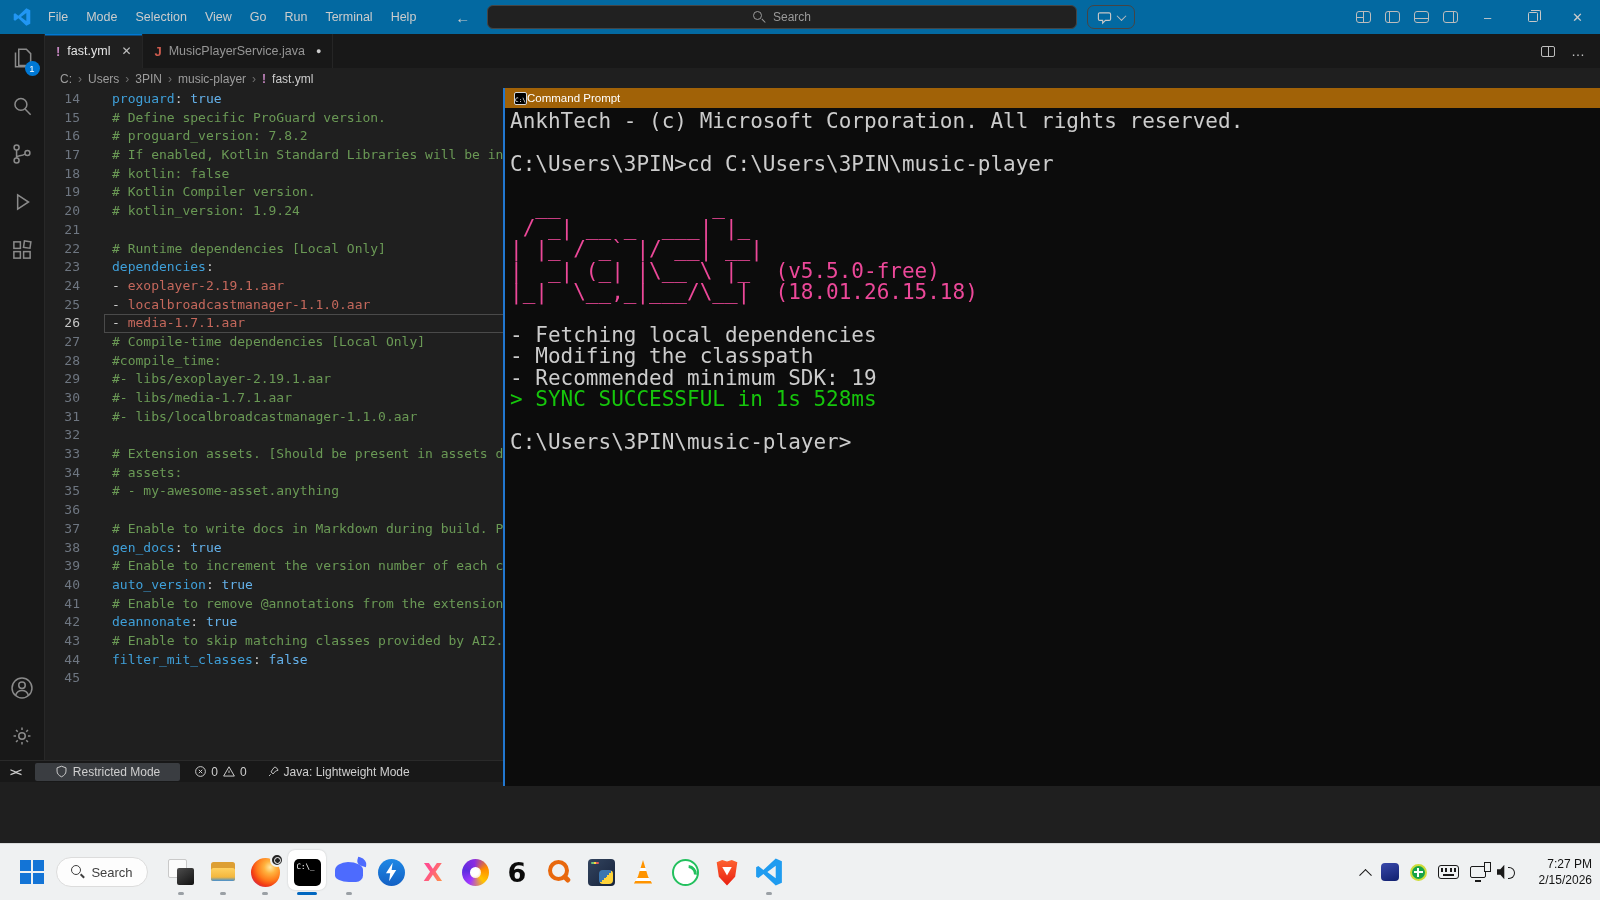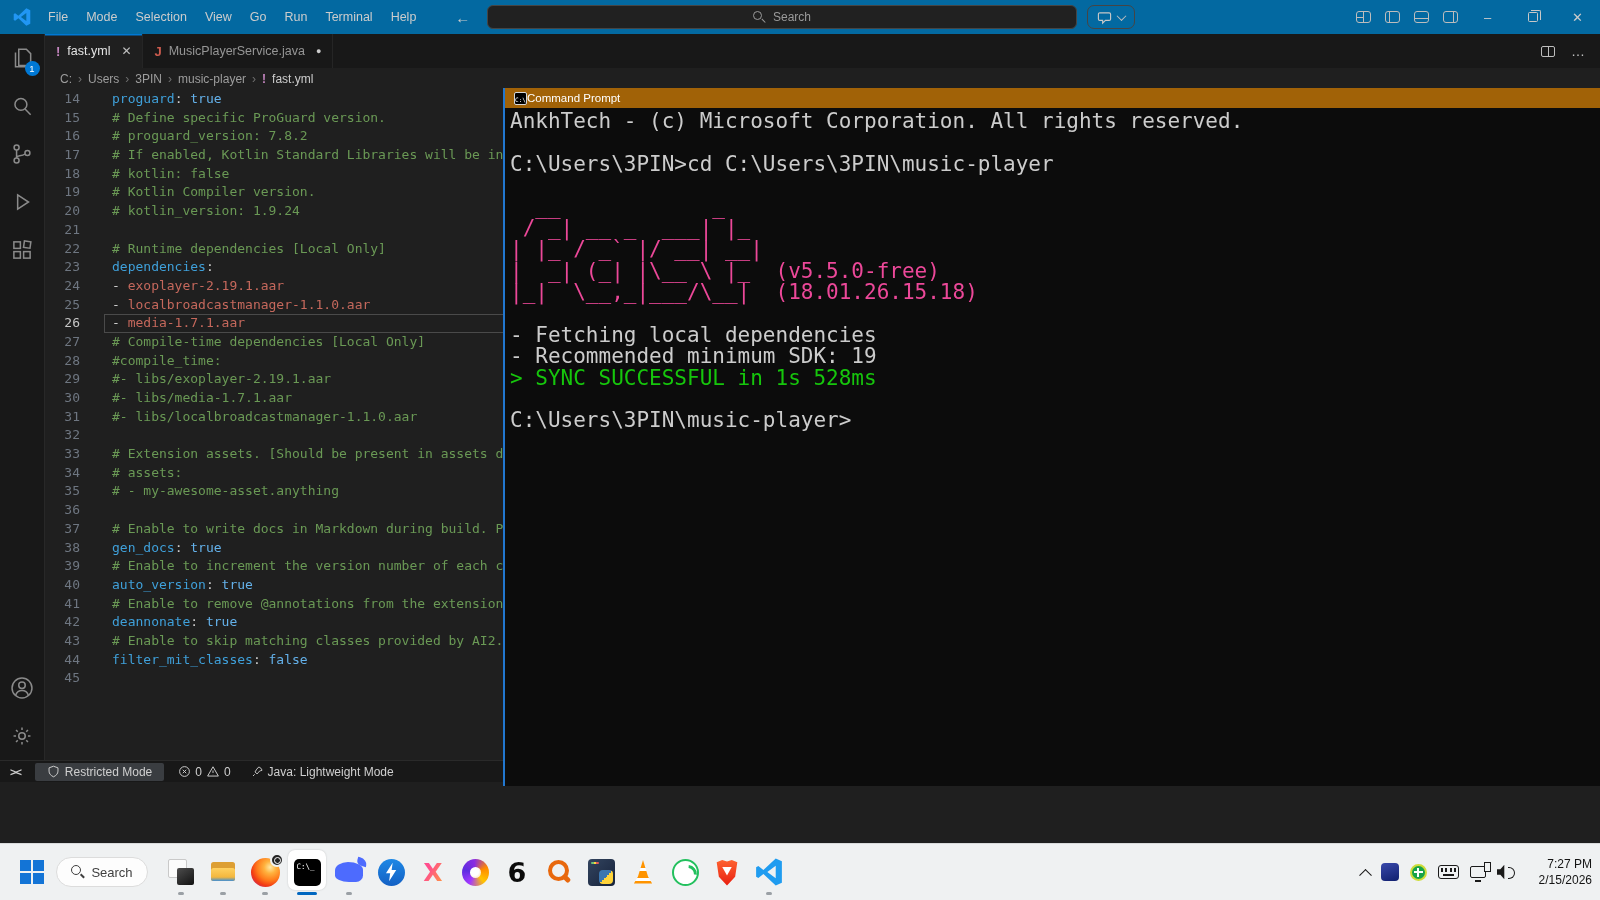--- a/index.html
+++ b/index.html
@@ -79,21 +79,21 @@
   .code-line.current .ln { color:#c6c6c6; }
   .code-line.current .lc { outline:1px solid #4a4a4a; outline-offset:-1px; }
   .tk-c { color:#6a9955; } .tk-k { color:#3fa0da;margin-top:14px; } .tk-p { color:#cccccc; }
   .tk-v { color:#64b1ea; } .tk-s { color:#c5685c; }
 
   
   .statusbar { position:absolute; left:0; right:0; bottom:61px; height:22px; background:#181818;
                border-top:1px solid #2a2a2a; display:flex; align-items:center; gap:8px; padding-left:10px;
                font-size:12px; color:#cfcfcf; }
   .remote-glyph { font-weight:700; font-size:11px; letter-spacing:-1px; margin-right:6px; }
-  .sb-block { display:flex; align-items:center; gap:5px; background:#3a3d41; padding:2px 12px; border-radius:2px; }
+  .sb-block { display:flex; align-items:center; gap:5px; background:#3a3d41; padding:2px 20px; border-radius:2px; }
   .sb-group { display:flex; align-items:center; gap:4px; padding:0 6px; }
   .statusbar svg { stroke:#cfcfcf; fill:none; stroke-width:1.2; }
 
   
   .cmdwin { position:absolute; left:503px; top:88px; right:0; bottom:57px; background:#0c0c0c;
             border-left:2px solid #2277cf; z-index:10; }
   .cmd-title { height:20px; background:#a16207; display:flex; align-items:center; padding-left:9px; }
   .cmd-title-icon { width:13px; height:13px; background:#000; border-radius:2px; color:#fff;
                     font-family:"DejaVu Sans Mono",monospace; font-size:6px; line-height:13px;
                     text-align:center; overflow:hidden; flex:none; border:0.5px solid #d7d7d7; }
@@ -408,20 +408,21 @@
         <div class="tline w">&nbsp;</div>
         <div class="tline w">C:\Users\3PIN&gt;cd C:\Users\3PIN\music-player</div>
         <div class="tline w">&nbsp;</div>
         <div class="tline y">  __            _</div>
         <div class="tline y"> / _| __ _  ___| |_</div>
         <div class="tline y">| |_ / _` |/ __| __|</div>
         <div class="tline y">|  _| (_| |\__ \ |_  (v5.5.0-free)</div>
         <div class="tline y">|_|  \__,_|___/\__|  (18.01.26.15.18)</div>
         <div class="tline w">&nbsp;</div>
         <div class="tline w">- Fetching local dependencies</div>
+        <div class="tline w">- Modifing the classpath</div>
         <div class="tline w">- Recommended minimum SDK: 19</div>
         <div class="tline g">&gt; SYNC SUCCESSFUL in 1s 528ms</div>
         <div class="tline w">&nbsp;</div>
         <div class="tline w">C:\Users\3PIN\music-player&gt;</div>
       </div>
   </div>
 
 </div>
 
 <div class="taskbar">

